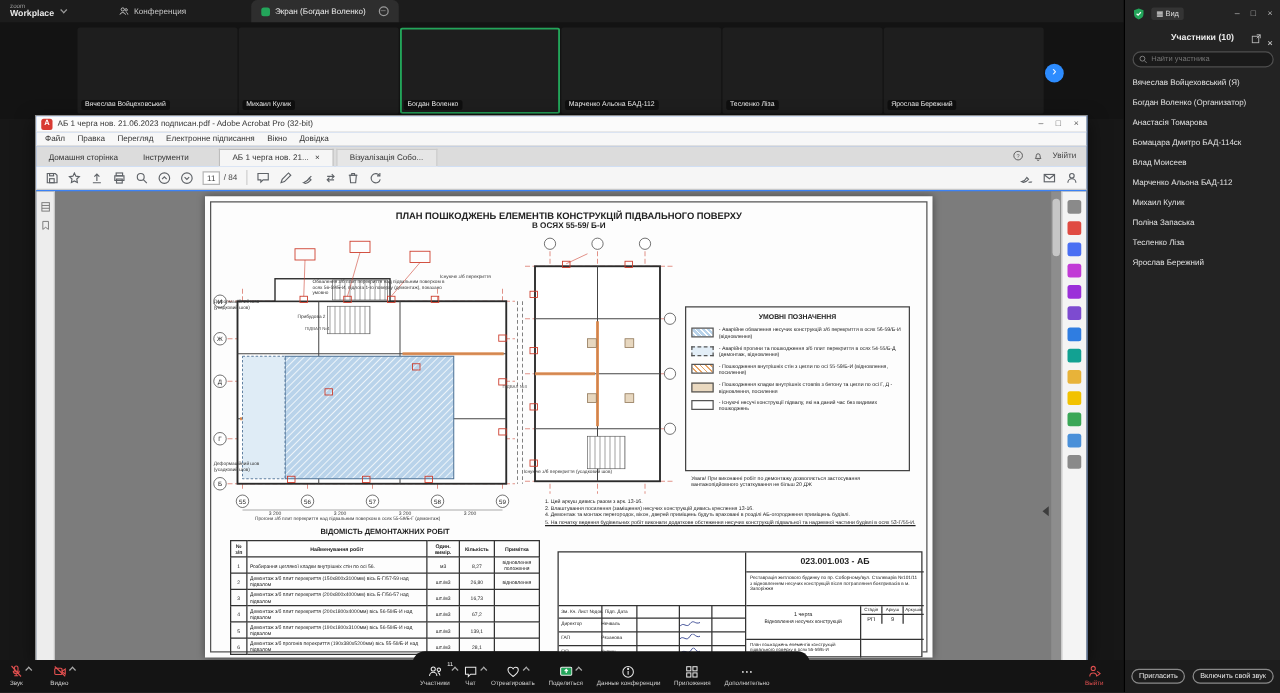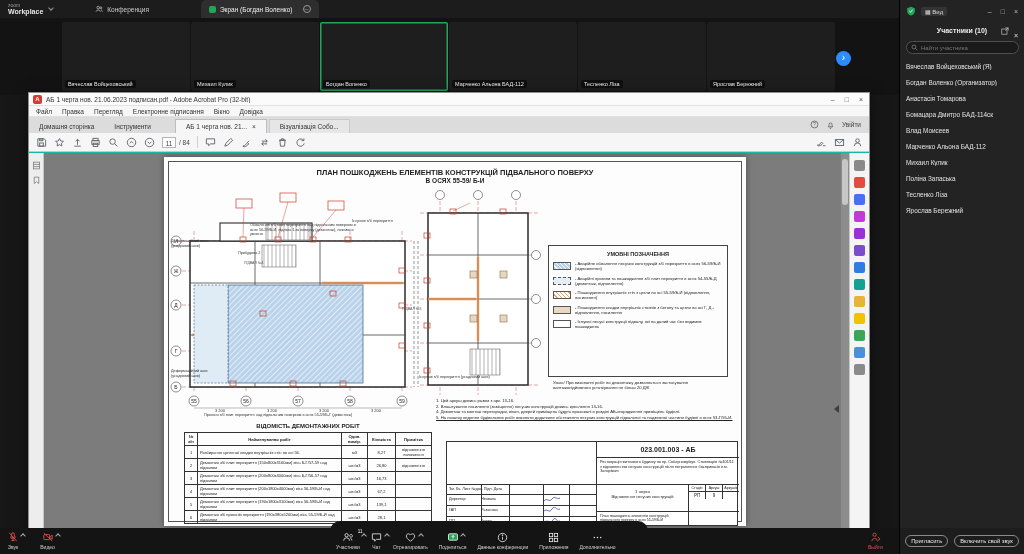--- a/index.html
+++ b/index.html
@@ -20,21 +20,21 @@
   .circ-minus { width:8px; height:8px; border:1px solid #9a9a9a; border-radius:50%; color:#9a9a9a; font-size:7px; line-height:6px; text-align:center; margin-left:6px; }
 
   
   .strip { position:absolute; left:0; top:18px; width:899px; height:77px; background:#131313; display:flex; align-items:flex-start; padding:4px 0 0 62px; gap:1px; }
   .tile { position:relative; width:128px; height:69px; background:#1e1e1e; border-radius:2px; flex:0 0 auto; overflow:hidden; }
   .tile.active { box-shadow:inset 0 0 0 1.5px #23a55a; }
   .tile .nlabel { position:absolute; left:3px; bottom:3px; display:flex; align-items:center; gap:2px; background:rgba(0,0,0,.5); border-radius:2px; padding:1px 3px; color:#efefef; font-size:5.5px; max-width:120px; white-space:nowrap; overflow:hidden; }
   .next-btn { position:absolute; left:836px; top:51px; width:15px; height:15px; border-radius:50%; background:#2d8cff; color:#fff; font-size:10px; line-height:14px; text-align:center; }
 
   
-  .acrobat { position:absolute; left:28px; top:92px; width:842px; height:437px; background:#14b8a6; border:1px solid #8f8f8f; box-shadow:0 4px 14px rgba(0,0,0,.55); }
+  .acrobat { position:absolute; left:28px; top:92px; width:842px; height:437px; background:#3b82f6; border:1px solid #8f8f8f; box-shadow:0 4px 14px rgba(0,0,0,.55); }
   .a-title { height:13px; background:#fbfbfb; display:flex; align-items:center; padding:0 4px; border-bottom:1px solid #e2e2e2; }
   .a-appicon { width:9px; height:9px; background:#d83a32; border-radius:2px; color:#fff; font-size:6px; font-weight:bold; text-align:center; line-height:9px; margin-right:4px; }
   .a-title .t { font-size:6.5px; color:#333; white-space:nowrap; overflow:hidden; flex:1; }
   .a-winctl { display:flex; gap:10px; color:#555; font-size:7px; margin-right:2px; }
   .a-menu { height:11px; background:#f7f7f7; display:flex; align-items:center; gap:10px; padding-left:7px; font-size:6.5px; color:#333; border-bottom:1px solid #e0e0e0; }
   .a-tabs { height:16px; background:#dcdcdc; display:flex; align-items:flex-end; font-size:6.5px; color:#333; position:relative; }
   .a-tab { padding:3px 10px; }
   .a-tab.doc { background:#f6f6f6; border:1px solid #bdbdbd; border-bottom:none; display:flex; gap:5px; align-items:center; margin-left:14px; }
   .a-tab.doc2 { background:#e6e6e6; border:1px solid #cacaca; border-bottom:none; margin-left:2px; }
   .a-tabs .right { position:absolute; right:8px; top:3px; display:flex; align-items:center; gap:7px; color:#444; }

